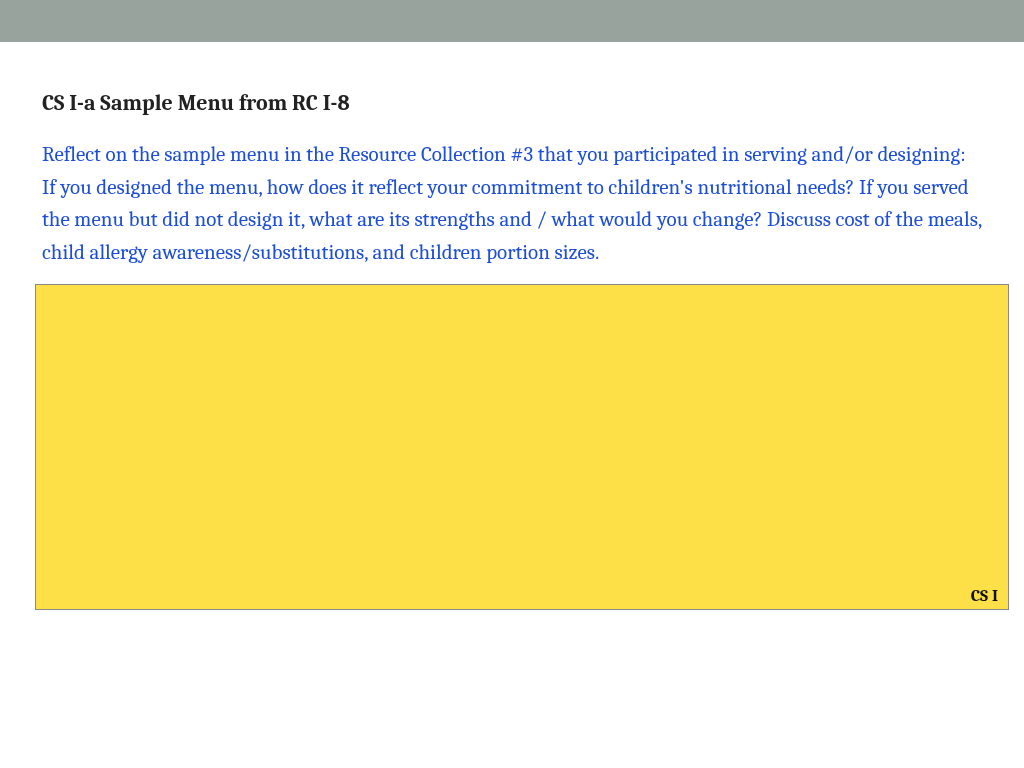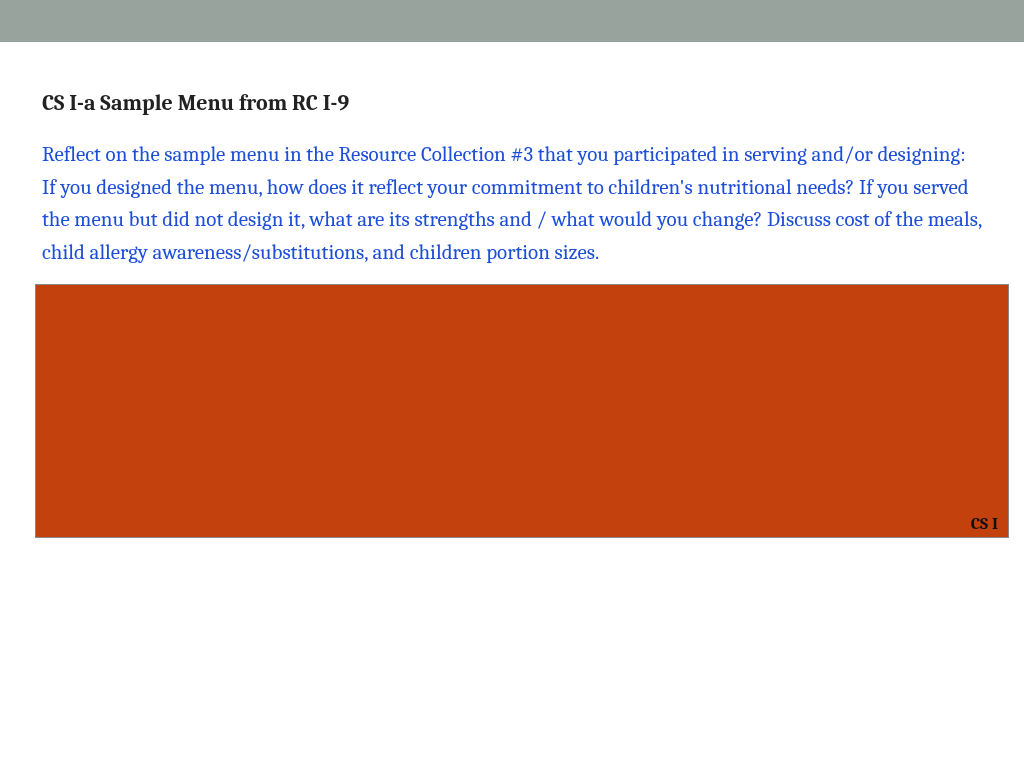--- a/index.html
+++ b/index.html
@@ -30,38 +30,38 @@
     }
     .body-text {
       font-size: 21px;
       color: #1d4ed8;
       line-height: 1.55;
       margin-bottom: 16px;
     }
     .response-box {
       margin: 0 15px 0 35px;
       border: 1px solid #888888;
-      height: 254px;
+      height: 326px;
       position: relative;
-      background: #c2410c;
+      background: #fde047;
     }
     .box-label {
       position: absolute;
       bottom: 4px;
       right: 10px;
       font-weight: bold;
       font-size: 17px;
       color: #111111;
     }
   </style>
 </head>
 <body>
 
 <div class="top-banner"></div>
 
 <div class="content">
-  <h2 class="heading">CS I-a Sample Menu from RC I-9</h2>
+  <h2 class="heading">CS I-a Sample Menu from RC I-8</h2>
   <p class="body-text">Reflect on the sample menu in the Resource Collection #3 that you participated in serving and/or designing: If you designed the menu, how does it reflect your commitment to children's nutritional needs?  If you served the menu but did not design it, what are its strengths and / what would you change? Discuss cost of the meals, child allergy awareness/substitutions, and children portion sizes.</p>
 </div>
 
 <div class="response-box">
   <span class="box-label">CS I</span>
 </div>
 
 </body></html>

